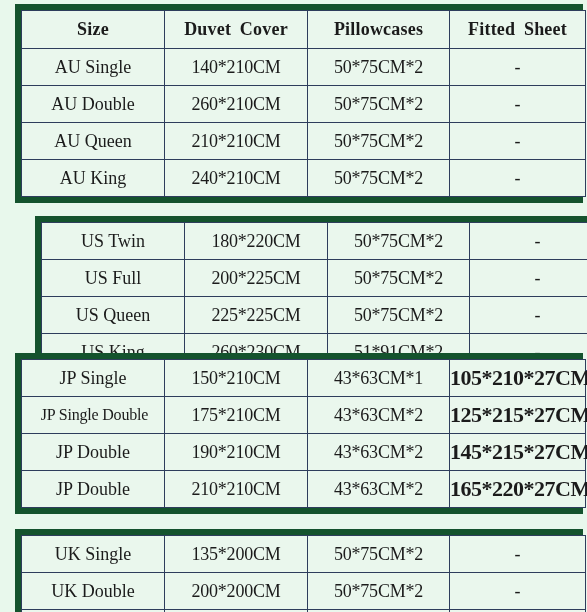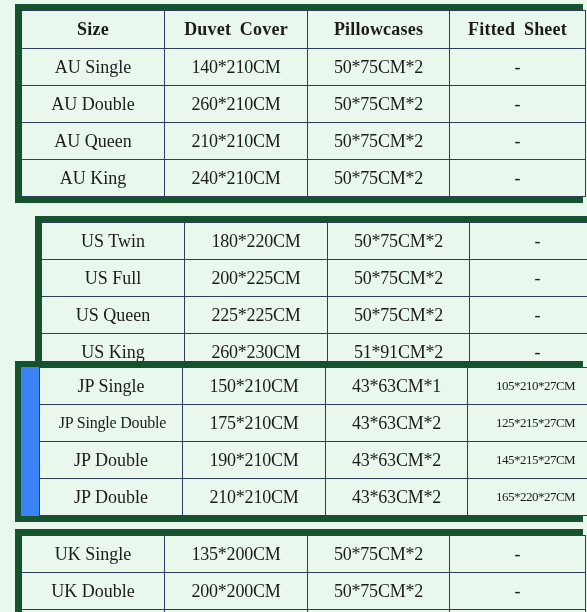--- a/index.html
+++ b/index.html
@@ -85,32 +85,33 @@
 
   td.dash {
     font-size: 18px;
   }
 
   td.num {
     font-size: 18px;
     letter-spacing: -0.2px;
   }
   td.num.wide {
-    font-size: 13px;
+    font-size: 22px;
     letter-spacing: -0.5px;
+    font-weight: bold;
   }
 
   td.empty-row {
     height: 36px;
   }
 
   
   #block-au { top: 4px; }
   #block-us { top: 216px; margin-left: 20px; }
-  #block-jp { top: 361px; padding-left: 18px; }
+  #block-jp { top: 353px; }
   #block-uk { top: 529px; }
 </style>
 </head>
 <body>
 
 <div class="sheet">
 
   <div class="block" id="block-au">
     <table class="grid">
       <colgroup>

